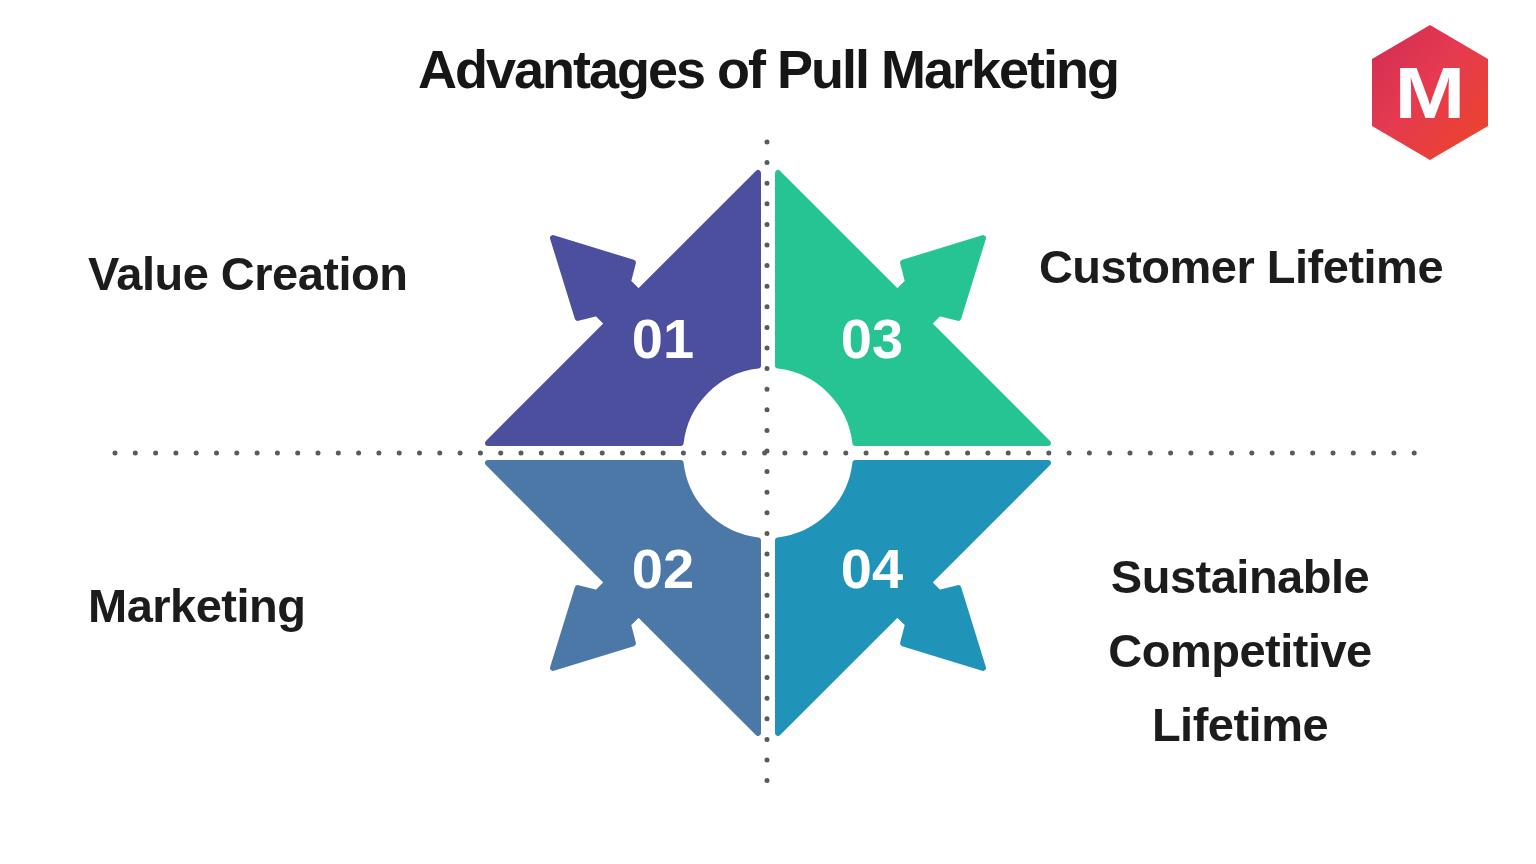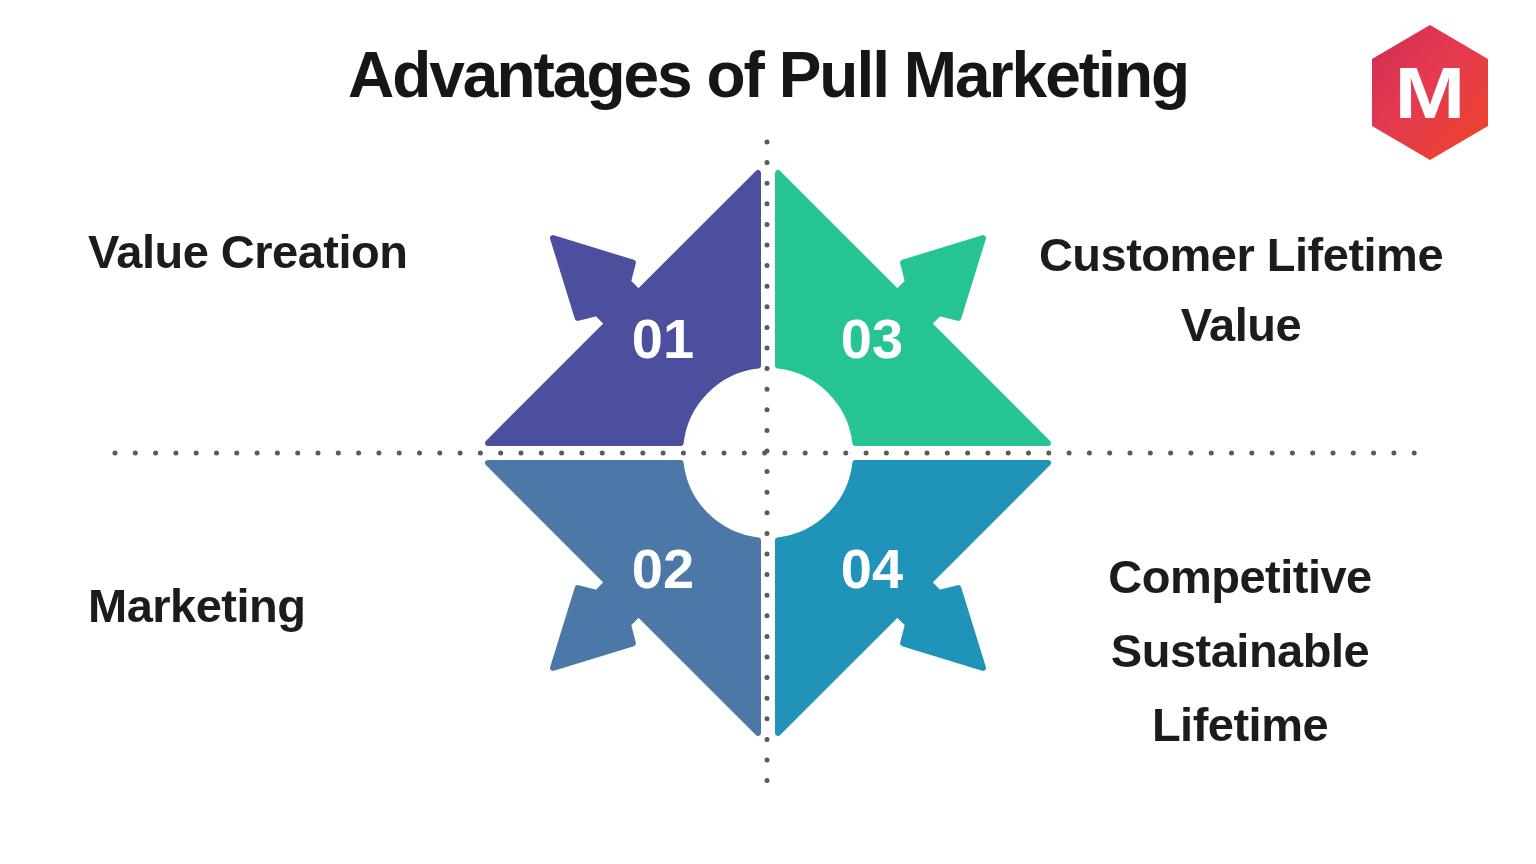--- a/index.html
+++ b/index.html
@@ -2,36 +2,36 @@
 <html><head>
 <meta charset="utf-8">
 <style>
   html,body{margin:0;padding:0;}
   body{
     width:1536px;height:864px;position:relative;background:#ffffff;
     font-family:"Liberation Sans",sans-serif;overflow:hidden;
   }
   .title{
     position:absolute;left:0;top:38px;width:1536px;text-align:center;
-    font-size:64px;font-weight:700;letter-spacing:-2px;color:#161616;
+    font-size:54px;font-weight:700;letter-spacing:-2px;color:#161616;
   }
   .diagram-svg{position:absolute;left:0;top:0;}
   .quad{fill:currentColor;stroke:currentColor;stroke-width:6;stroke-linejoin:round;}
   .quad-number{
     fill:#ffffff;font-family:"Liberation Sans",sans-serif;font-weight:700;
     font-size:56px;text-anchor:middle;
   }
   .label{
     position:absolute;color:#1c1c1c;font-weight:700;font-size:47px;
     letter-spacing:-0.5px;line-height:72px;
   }
   .label.left{text-align:left;}
   .label.center{text-align:center;}
-  .lbl-value-creation{left:88px;top:216px;width:500px;}
-  .lbl-customer{left:1000px;top:220px;width:482px;line-height:70px;}
+  .lbl-value-creation{left:88px;top:238px;width:500px;}
+  .lbl-customer{left:1000px;top:232px;width:482px;line-height:70px;}
   .lbl-brand{left:88px;top:570px;width:500px;}
   .lbl-sustainable{left:1020px;top:540px;width:440px;line-height:74px;}
   .logo-m{
     font-family:"Liberation Sans",sans-serif;font-weight:700;font-size:72px;
     fill:#ffffff;text-anchor:middle;
   }
 </style>
 </head>
 <body>
 
@@ -79,24 +79,23 @@
     <text class="logo-m" transform="translate(1430,118) scale(1.18,1)">M</text>
   </g>
 </svg>
 
 <div class="label left lbl-value-creation">
   <div>Value Creation</div>
 </div>
 
 <div class="label center lbl-customer">
   <div>Customer Lifetime</div>
-  <div>Value</div>
 </div>
 
 <div class="label left lbl-brand">
   <div>Marketing</div>
 </div>
 
 <div class="label center lbl-sustainable">
+  <div>Sustainable</div>
   <div>Competitive</div>
-  <div>Sustainable</div>
   <div>Lifetime</div>
 </div>
 
 </body></html>

